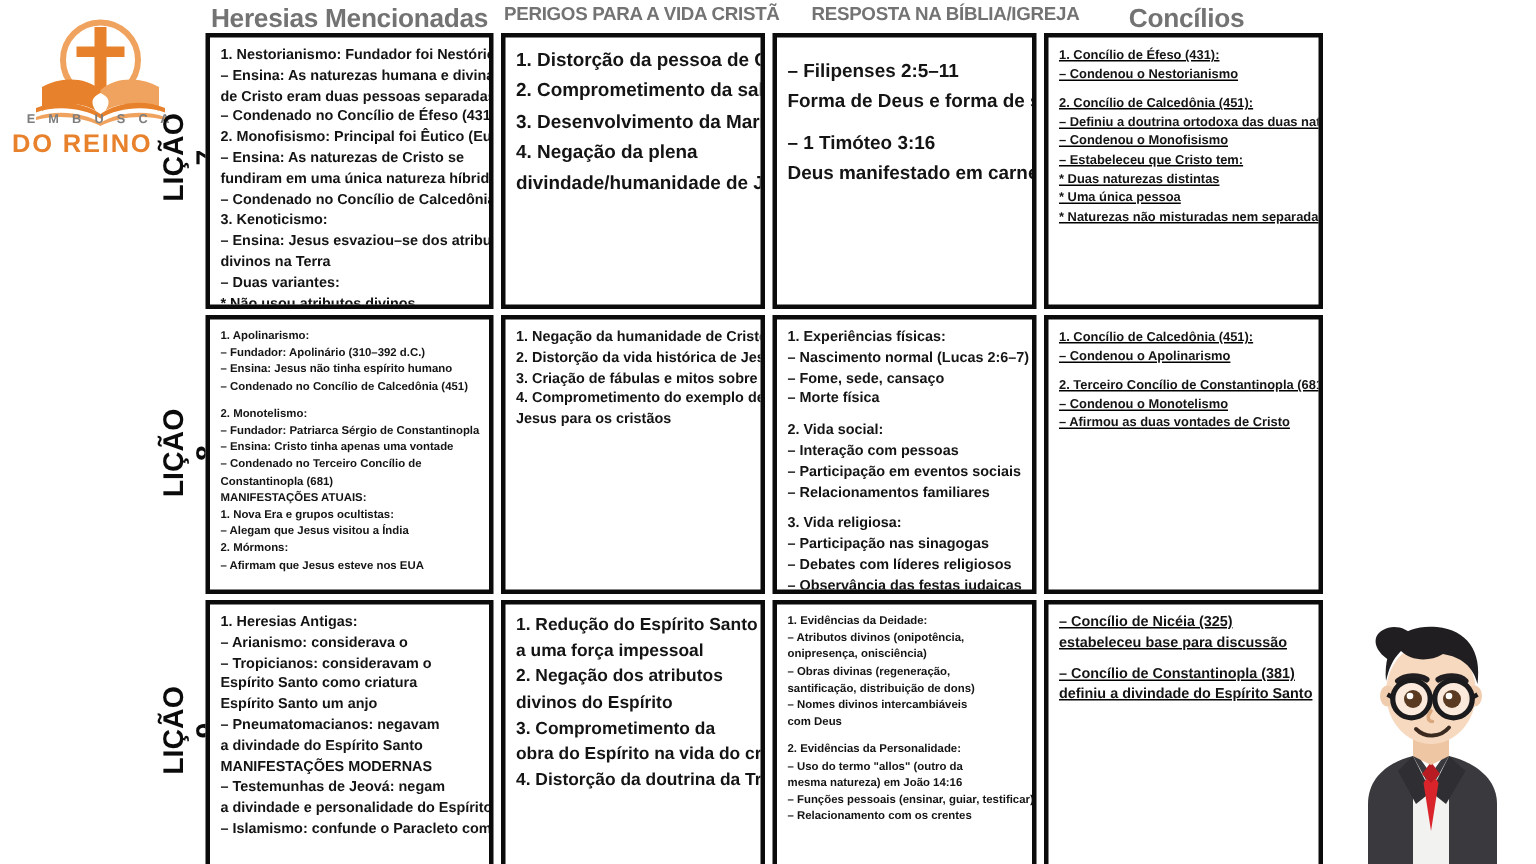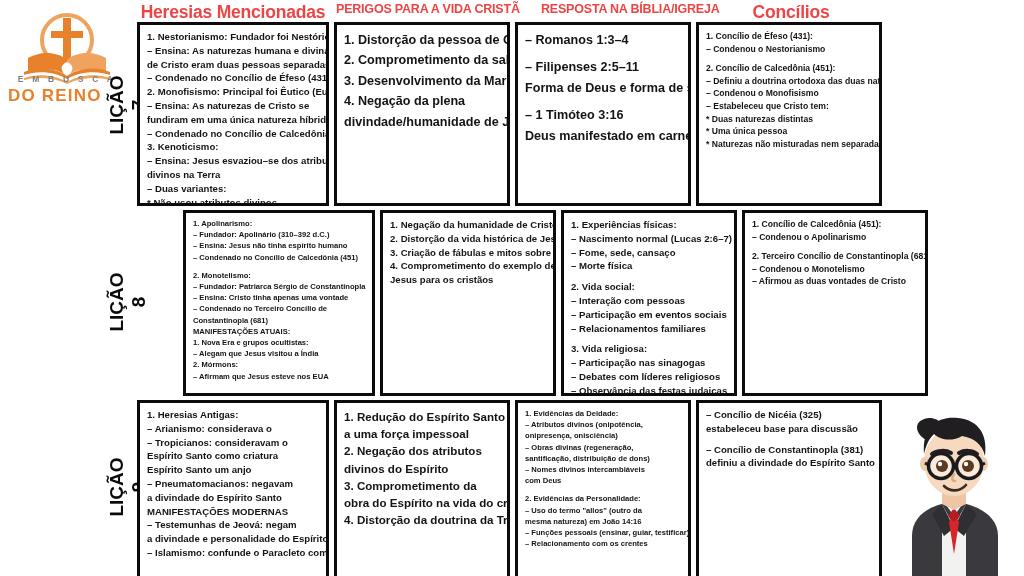--- a/index.html
+++ b/index.html
@@ -40,21 +40,21 @@
     letter-spacing: 1.2px;
     color: #e8812b;
     font-weight: 900;
   }
 
   
   .col-header {
     position: absolute;
     top: 2px;
     font-weight: 900;
-    color: #ef4444;
+    color: #737373;
     text-align: center;
     white-space: nowrap;
     letter-spacing: -0.2px;
   }
   #hdr-0 { left: 137px; width: 192px; font-size: 17.5px; }
   #hdr-1 { left: 336px; width: 176px; font-size: 12.5px; }
   #hdr-2 { left: 541px; width: 176px; font-size: 12.5px; }
   #hdr-3 { left: 698px; width: 186px; font-size: 17.5px; }
 
   
@@ -63,35 +63,35 @@
     left: 137px; top: 22px;
     width: 747px; height: 552px;
   }
   .row {
     position: absolute;
     left: 0;
     width: 747px;
     display: flex;
   }
   #row-0 { top: 0px;   height: 184px; }
-  #row-1 { top: 188px; height: 186px; margin-left: 46px; }
+  #row-1 { top: 188px; height: 186px; }
   #row-2 { top: 378px; height: 208px; }
 
   .cell {
     border: 3px solid #0b0b0b;
     background: #fff;
     padding: 5px 6px 4px 7px;
     overflow: hidden;
     position: relative;
   }
   .cell + .cell { margin-left: 5px; }
   .c0 { width: 192px; }
   .c1 { width: 176px; }
   .c2 { width: 176px; }
-  .c3 { width: 186px; }
+  .c3 { width: 186px; text-decoration: underline; }
 
   .line {
     color: #141414;
     font-weight: 700;
     white-space: nowrap;
     overflow: visible;
   }
   .sz-xs   { font-size: 7.6px;  line-height: 11.2px; }
   .sz-s    { font-size: 8.6px;  line-height: 12.6px; }
   .sz-m    { font-size: 9.6px;  line-height: 13.8px; }
@@ -171,21 +171,20 @@
           <div class="line sz-m"> * Não usou atributos divinos</div>
         </div>
       <div class="cell c1">
           <div class="line sz-xl">1. Distorção da pessoa de Cristo</div>
           <div class="line sz-xl">2. Comprometimento da salvação</div>
           <div class="line sz-xl">3. Desenvolvimento da Mariolatria</div>
           <div class="line sz-xl">4. Negação da plena</div>
           <div class="line sz-xl">divindade/humanidade de Jesus</div>
         </div>
       <div class="cell c2">
-          <div class="line sz-xl">– Romanos 1:3–4</div>
           <div class="gap"></div>
           <div class="line sz-xl">– Filipenses 2:5–11</div>
           <div class="line sz-xl">Forma de Deus e forma de servo</div>
           <div class="gap"></div>
           <div class="line sz-xl">– 1 Timóteo 3:16</div>
           <div class="line sz-xl">Deus manifestado em carne</div>
         </div>
       <div class="cell c3">
           <div class="line sz-s">1. Concílio de Éfeso (431):</div>
           <div class="line sz-s">– Condenou o Nestorianismo</div>

